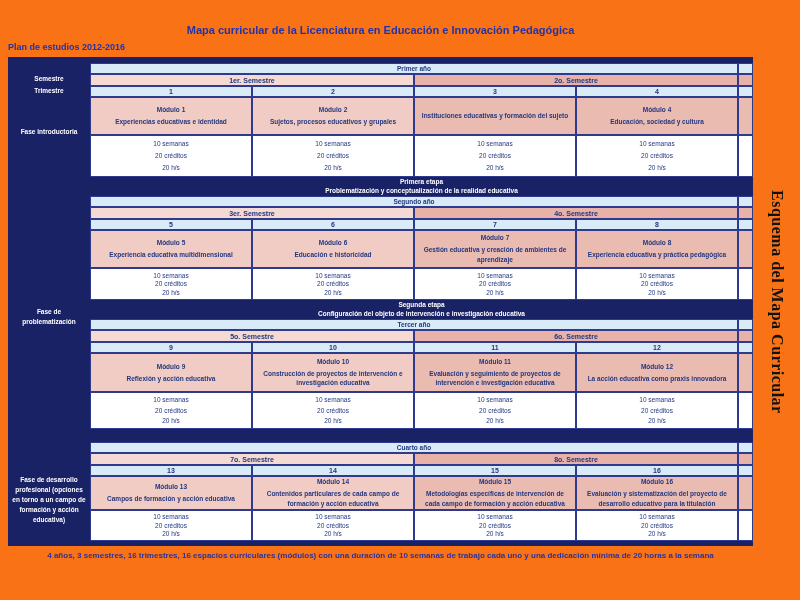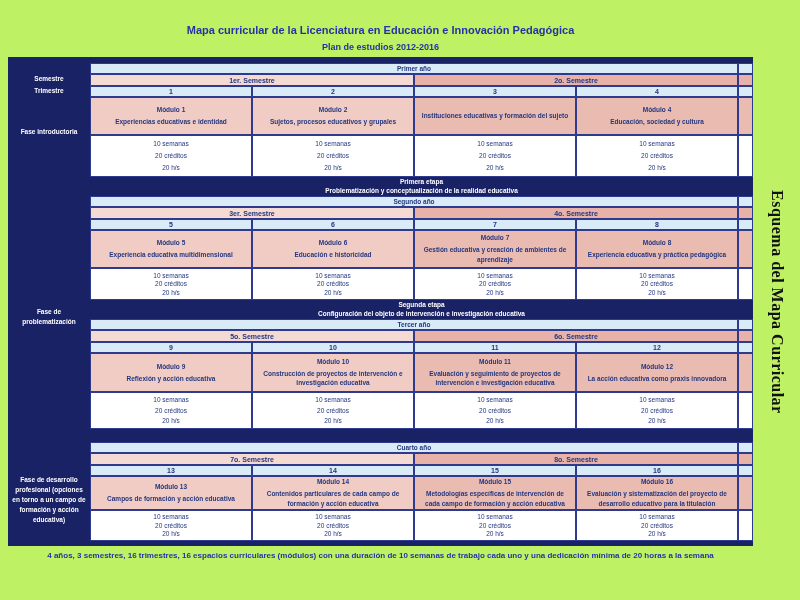--- a/index.html
+++ b/index.html
@@ -3,25 +3,25 @@
 <meta charset="utf-8">
 <style>
   :root{
     --navy:#1a2266; --title:#2433a5; --celltext:#233781;
     --lblue:#d8ebf6; --pinkl:#f4dad3; --salmon:#e8b2a8;
     --modl:#f0ccc4; --modr:#eabbb1; --border:#2e3a8e; --white:#ffffff;
   }
   *{box-sizing:border-box;margin:0;padding:0;}
   html,body{width:800px;height:600px;}
   body{font-family:"Liberation Sans",sans-serif;background:#fff;position:relative;overflow:hidden;}
-  .page{position:absolute;inset:0;background:#bef264;}
+  .page{position:absolute;inset:0;background:#f97316;}
 
   .title{position:absolute;top:24px;left:8px;width:745px;text-align:center;
          font-size:11px;font-weight:bold;color:var(--title);}
-  .subtitle{position:absolute;top:42px;left:8px;width:745px;text-align:center;
+  .subtitle{position:absolute;top:42px;left:8px;width:745px;
          font-size:9px;font-weight:bold;color:var(--title);}
 
   .panel{position:absolute;left:8px;top:57px;width:745px;height:489px;background:var(--navy);}
 
   
   .sb{position:absolute;left:0;width:82px;text-align:center;color:#fff;
       font-size:6.5px;font-weight:bold;line-height:1.55;padding:0 3px;}
   .sb-semestre{top:17px;} .sb-trimestre{top:29px;}
   .sb-fase1{top:70px;} .sb-fase2{top:250px;} .sb-fase3{top:418px;}
 

